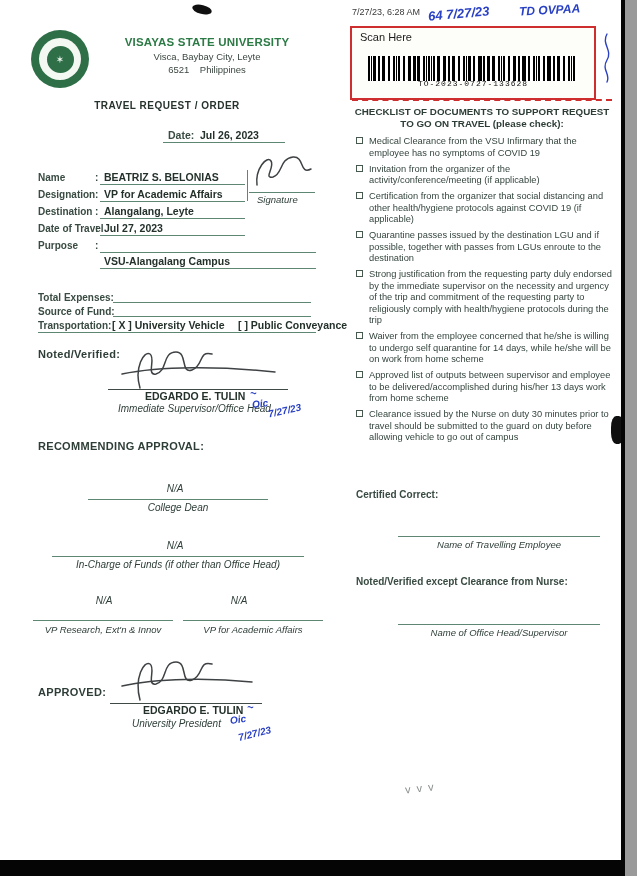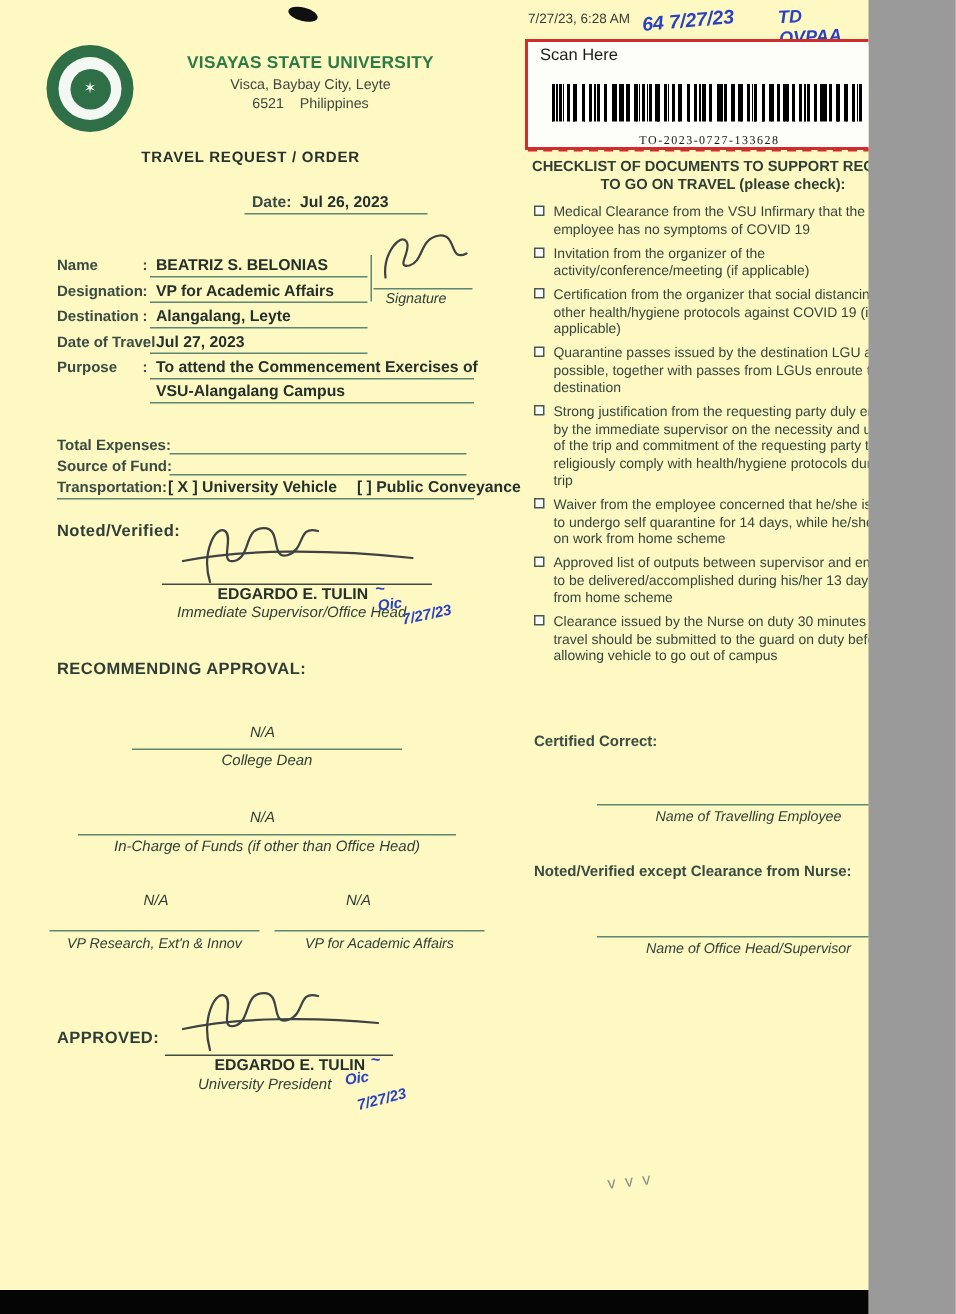--- a/index.html
+++ b/index.html
@@ -1,18 +1,18 @@
 <!DOCTYPE html>
 <html><head>
 <meta charset="utf-8">
 <style>
   *{margin:0;padding:0;box-sizing:border-box}
   html,body{background:#9a9a9a}
   body{font-family:"Liberation Sans",sans-serif}
-  .scan{position:relative;width:579px;height:876px;background:#fef9c3;overflow:hidden;color:#33443c}
+  .scan{position:relative;width:625px;height:876px;background:#ffffff;overflow:hidden;color:#33443c}
   .abs{position:absolute}
   .ctr{text-align:center}
   .line{position:absolute;border-bottom:1px solid #5d8673;height:0}
   .vline{position:absolute;border-left:1px solid #5d8673;width:0}
   .lbl{position:absolute;font-size:10px;font-weight:bold;color:#394b42;white-space:nowrap}
   .val{position:absolute;font-size:10.5px;font-weight:bold;color:#24312b;white-space:nowrap}
   .sigtitle{position:absolute;font-size:10px;font-weight:normal;font-style:italic;color:#2e3e37;white-space:nowrap}
   .seclbl{position:absolute;font-size:11px;font-weight:bold;color:#2e3e37;letter-spacing:.3px;white-space:nowrap}
   .ink{color:#2a41c4;font-style:italic;font-weight:bold}
   .edge-right{position:absolute;left:621px;top:0;width:16px;height:876px;background:#050505}
@@ -50,21 +50,21 @@
   <svg class="bluesig abs" style="left:540px;top:18px" width="52" height="26" viewBox="0 0 52 26">
       <path d="M4,18 C12,6 20,24 28,12 C34,4 42,18 49,9"></path>
     </svg>
   <svg class="bluesig abs" style="left:598px;top:30px" width="18" height="56" viewBox="0 0 18 56">
       <path d="M9,4 C3,14 15,20 9,30 C3,40 13,44 9,52"></path>
     </svg>
 
   <div class="scanbox"></div>
   <div class="abs" style="left:360px;top:31px;font-size:11px;color:#1c1c1c">Scan Here</div>
   <div class="barcode"></div>
-  <div class="abs ctr" style="left:368px;top:89px;width:210px;font-family:Liberation Serif, serif;font-size:8px;letter-spacing:1px;color:#141414">TO-2023-0727-133628</div>
+  <div class="abs ctr" style="left:368px;top:79px;width:210px;font-family:Liberation Mono, monospace;font-size:8px;letter-spacing:1px;color:#141414">TO-2023-0727-133628</div>
   <div class="reddash"></div>
 
   <div class="logo">
     <div class="logo-ring">
       <div class="logo-core">✶</div>
     </div>
   </div>
   <div class="abs ctr" style="left:108px;top:36px;width:198px;font-size:11.5px;font-weight:bold;color:#2c7a45;letter-spacing:.2px">VISAYAS STATE UNIVERSITY</div>
   <div class="abs ctr" style="left:108px;top:51px;width:198px;font-size:9.5px;color:#3a463f">Visca, Baybay City, Leyte</div>
   <div class="abs ctr" style="left:108px;top:64px;width:198px;font-size:9.5px;color:#3a463f;white-space:pre">6521    Philippines</div>
@@ -96,21 +96,20 @@
   <span class="val" style="left:104px;top:205px">Alangalang, Leyte</span>
   <div class="line" style="left:100px;top:218px;width:145px"></div>
 
   <span class="lbl" style="left:38px;top:223px">Date of Travel</span>
   <span class="lbl" style="left:95px;top:223px">:</span>
   <span class="val" style="left:104px;top:222px">Jul 27, 2023</span>
   <div class="line" style="left:100px;top:235px;width:145px"></div>
 
   <span class="lbl" style="left:38px;top:240px">Purpose</span>
   <span class="lbl" style="left:95px;top:240px">:</span>
-  <span class="val" style="left:104px;top:239px">To attend the Commencement Exercises of</span>
   <div class="line" style="left:100px;top:252px;width:216px"></div>
   <span class="val" style="left:104px;top:255px">VSU-Alangalang Campus</span>
   <div class="line" style="left:100px;top:268px;width:216px"></div>
 
   <span class="lbl" style="left:38px;top:292px">Total Expenses:</span>
   <div class="line" style="left:113px;top:302px;width:198px"></div>
   <span class="lbl" style="left:38px;top:306px">Source of Fund:</span>
   <div class="line" style="left:113px;top:316px;width:198px"></div>
 
   <span class="lbl" style="left:38px;top:320px">Transportation:</span>

